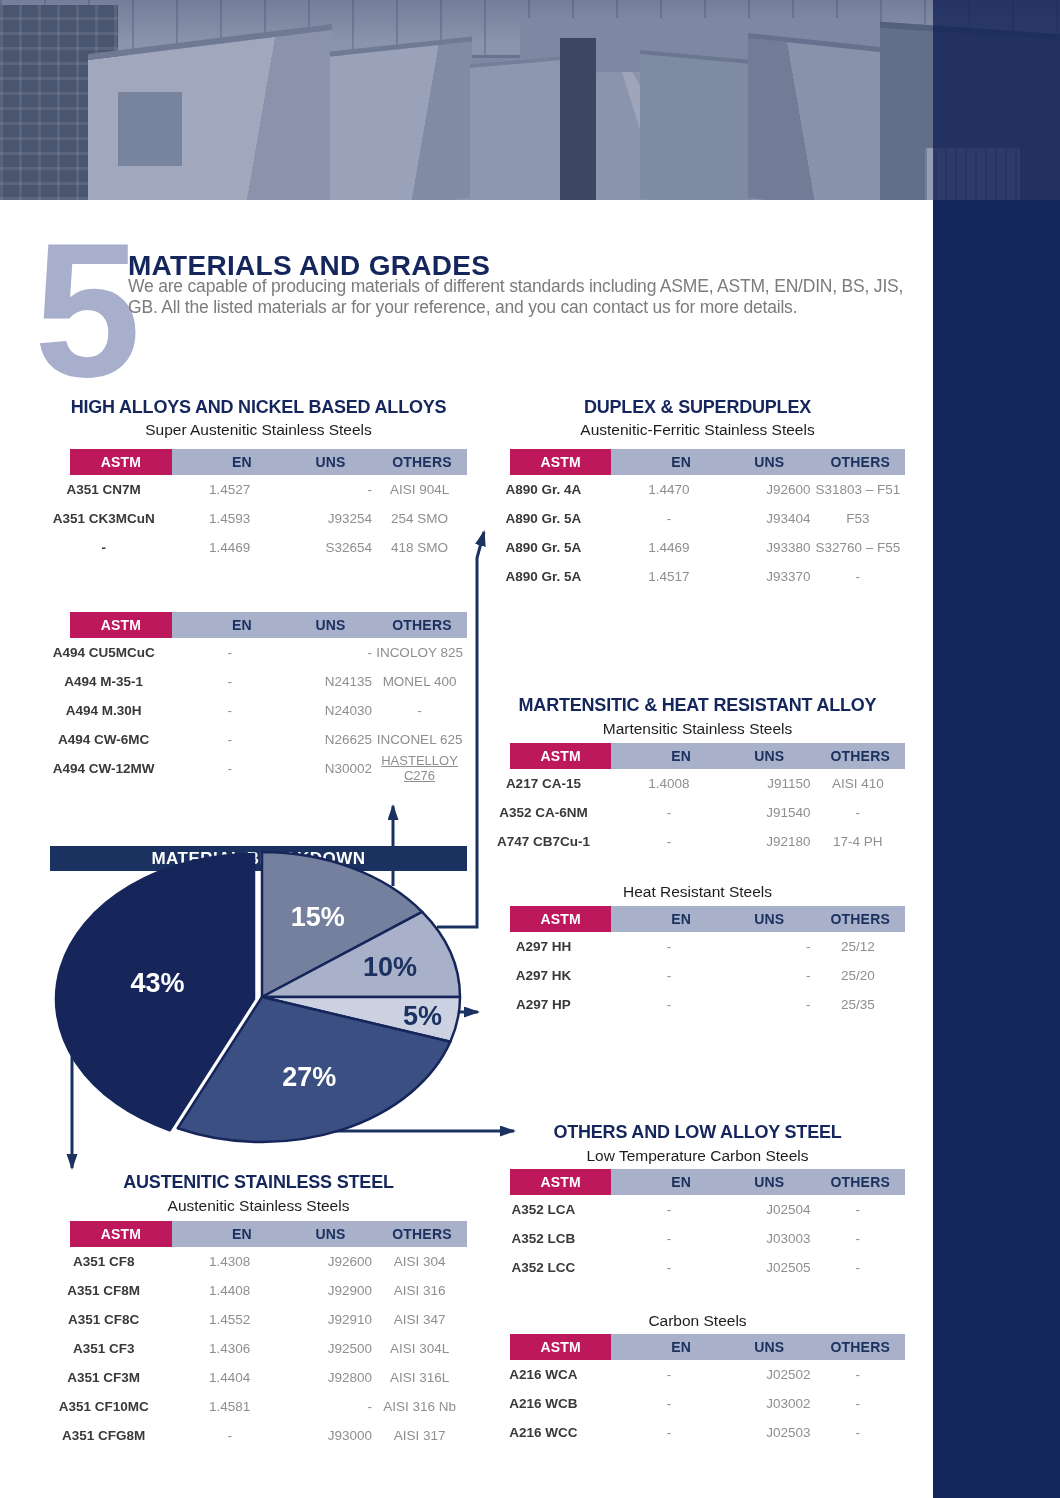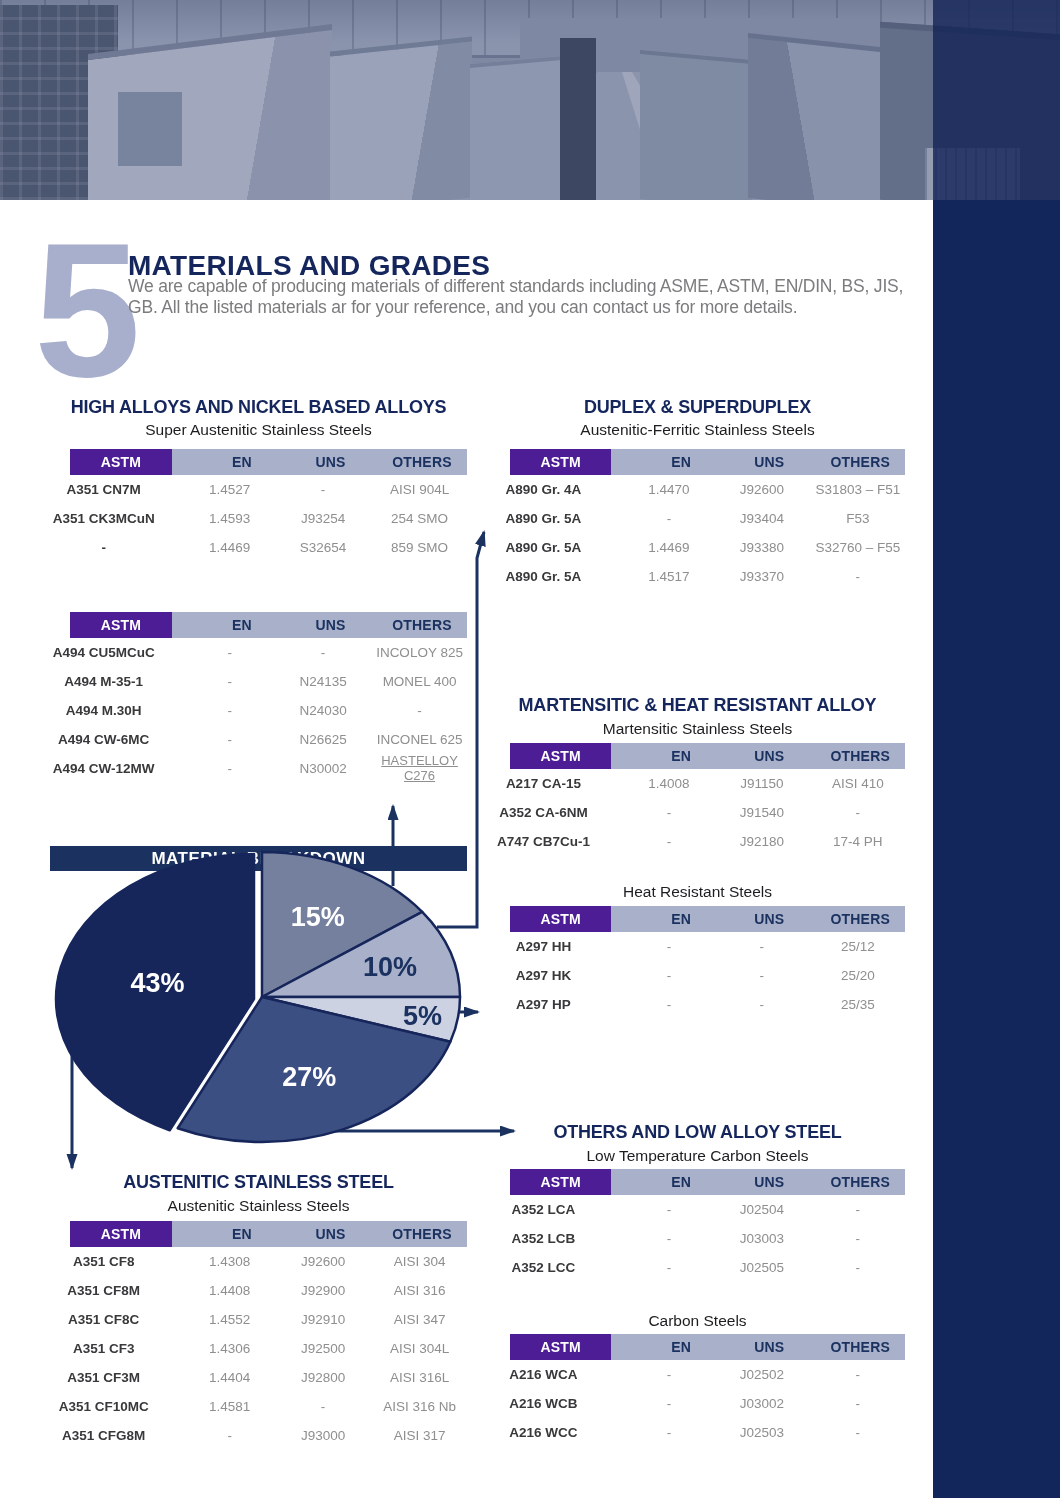--- a/index.html
+++ b/index.html
@@ -52,24 +52,24 @@
   
   .sec-title{position:absolute;margin:0;text-align:center;font-size:18px;font-weight:bold;
              color:#15265c;letter-spacing:-0.2px;}
   .sec-sub{position:absolute;margin:0;text-align:center;font-size:15.5px;color:#1d1d20;}
 
   
   .tbl{position:absolute;width:417px;}
   .tr{display:flex;height:29px;align-items:center;}
   .tr.thead{height:26px;}
   .th,.td{text-align:center;}
-  .c0{width:27.6%;}.c1{width:22.8%;padding-left:28px;}.c2{width:25.2%;}.c3{width:24.4%;}
+  .c0{width:27.6%;}.c1{width:22.8%;padding-left:28px;}.c2{width:25.2%;text-align:right;}.c3{width:24.4%;}
   .th{height:100%;display:flex;align-items:center;justify-content:center;
       font-size:14px;font-weight:bold;letter-spacing:0.2px;}
-  .th.c0{background:#4c1d95;color:#ffffff;margin-left:20px;}
+  .th.c0{background:#be185d;color:#ffffff;margin-left:20px;}
   .th.c1,.th.c2,.th.c3{background:#a9b0c9;color:#1b3260;}
   .td{font-size:13.5px;color:#8f8f90;}
   .td.c0{color:#39393b;font-weight:bold;}
   .td.two-line{white-space:pre-line;font-size:13px;line-height:1.12;text-decoration:underline;}
 
   
   .mb-bar{position:absolute;left:50px;top:846px;width:417px;height:25px;background:#1b3260;
           color:#ffffff;font-size:17px;font-weight:bold;text-align:center;line-height:25px;letter-spacing:0.5px;}
 
   
@@ -126,21 +126,21 @@
       <div class="tr">
         <div class="td c0">A351 CK3MCuN</div>
         <div class="td c1">1.4593</div>
         <div class="td c2">J93254</div>
         <div class="td c3">254 SMO</div>
       </div>
       <div class="tr">
         <div class="td c0">-</div>
         <div class="td c1">1.4469</div>
         <div class="td c2">S32654</div>
-        <div class="td c3">859 SMO</div>
+        <div class="td c3">418 SMO</div>
       </div>
     </div>
 
   <div class="tbl" style="left:50px;top:612px">
       <div class="tr thead">
         <div class="th c0">ASTM</div>
         <div class="th c1">EN</div>
         <div class="th c2">UNS</div>
         <div class="th c3">OTHERS</div>
       </div>

